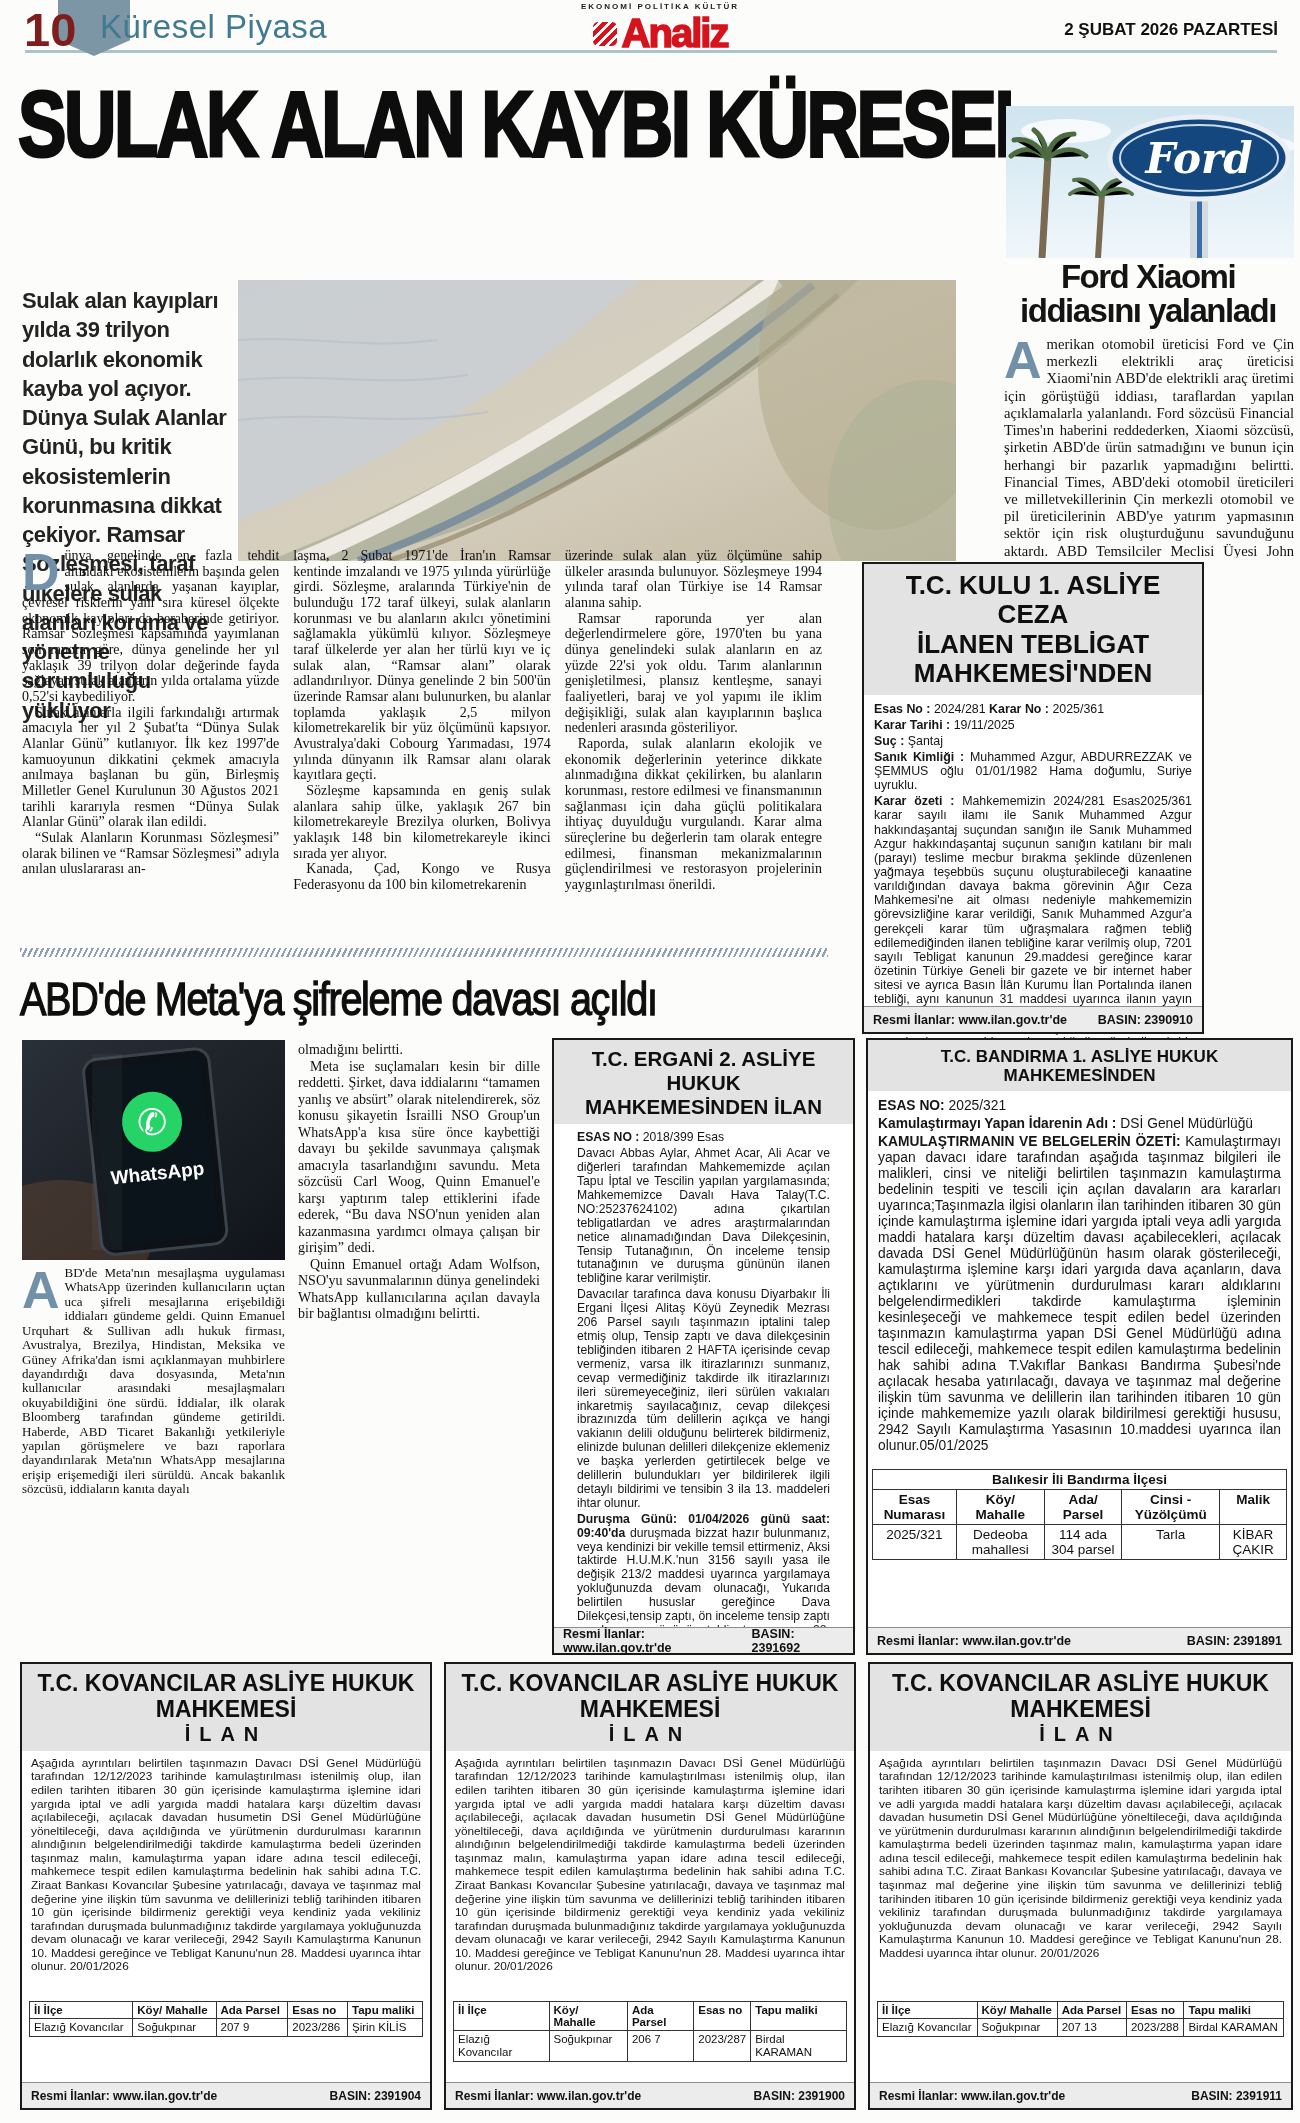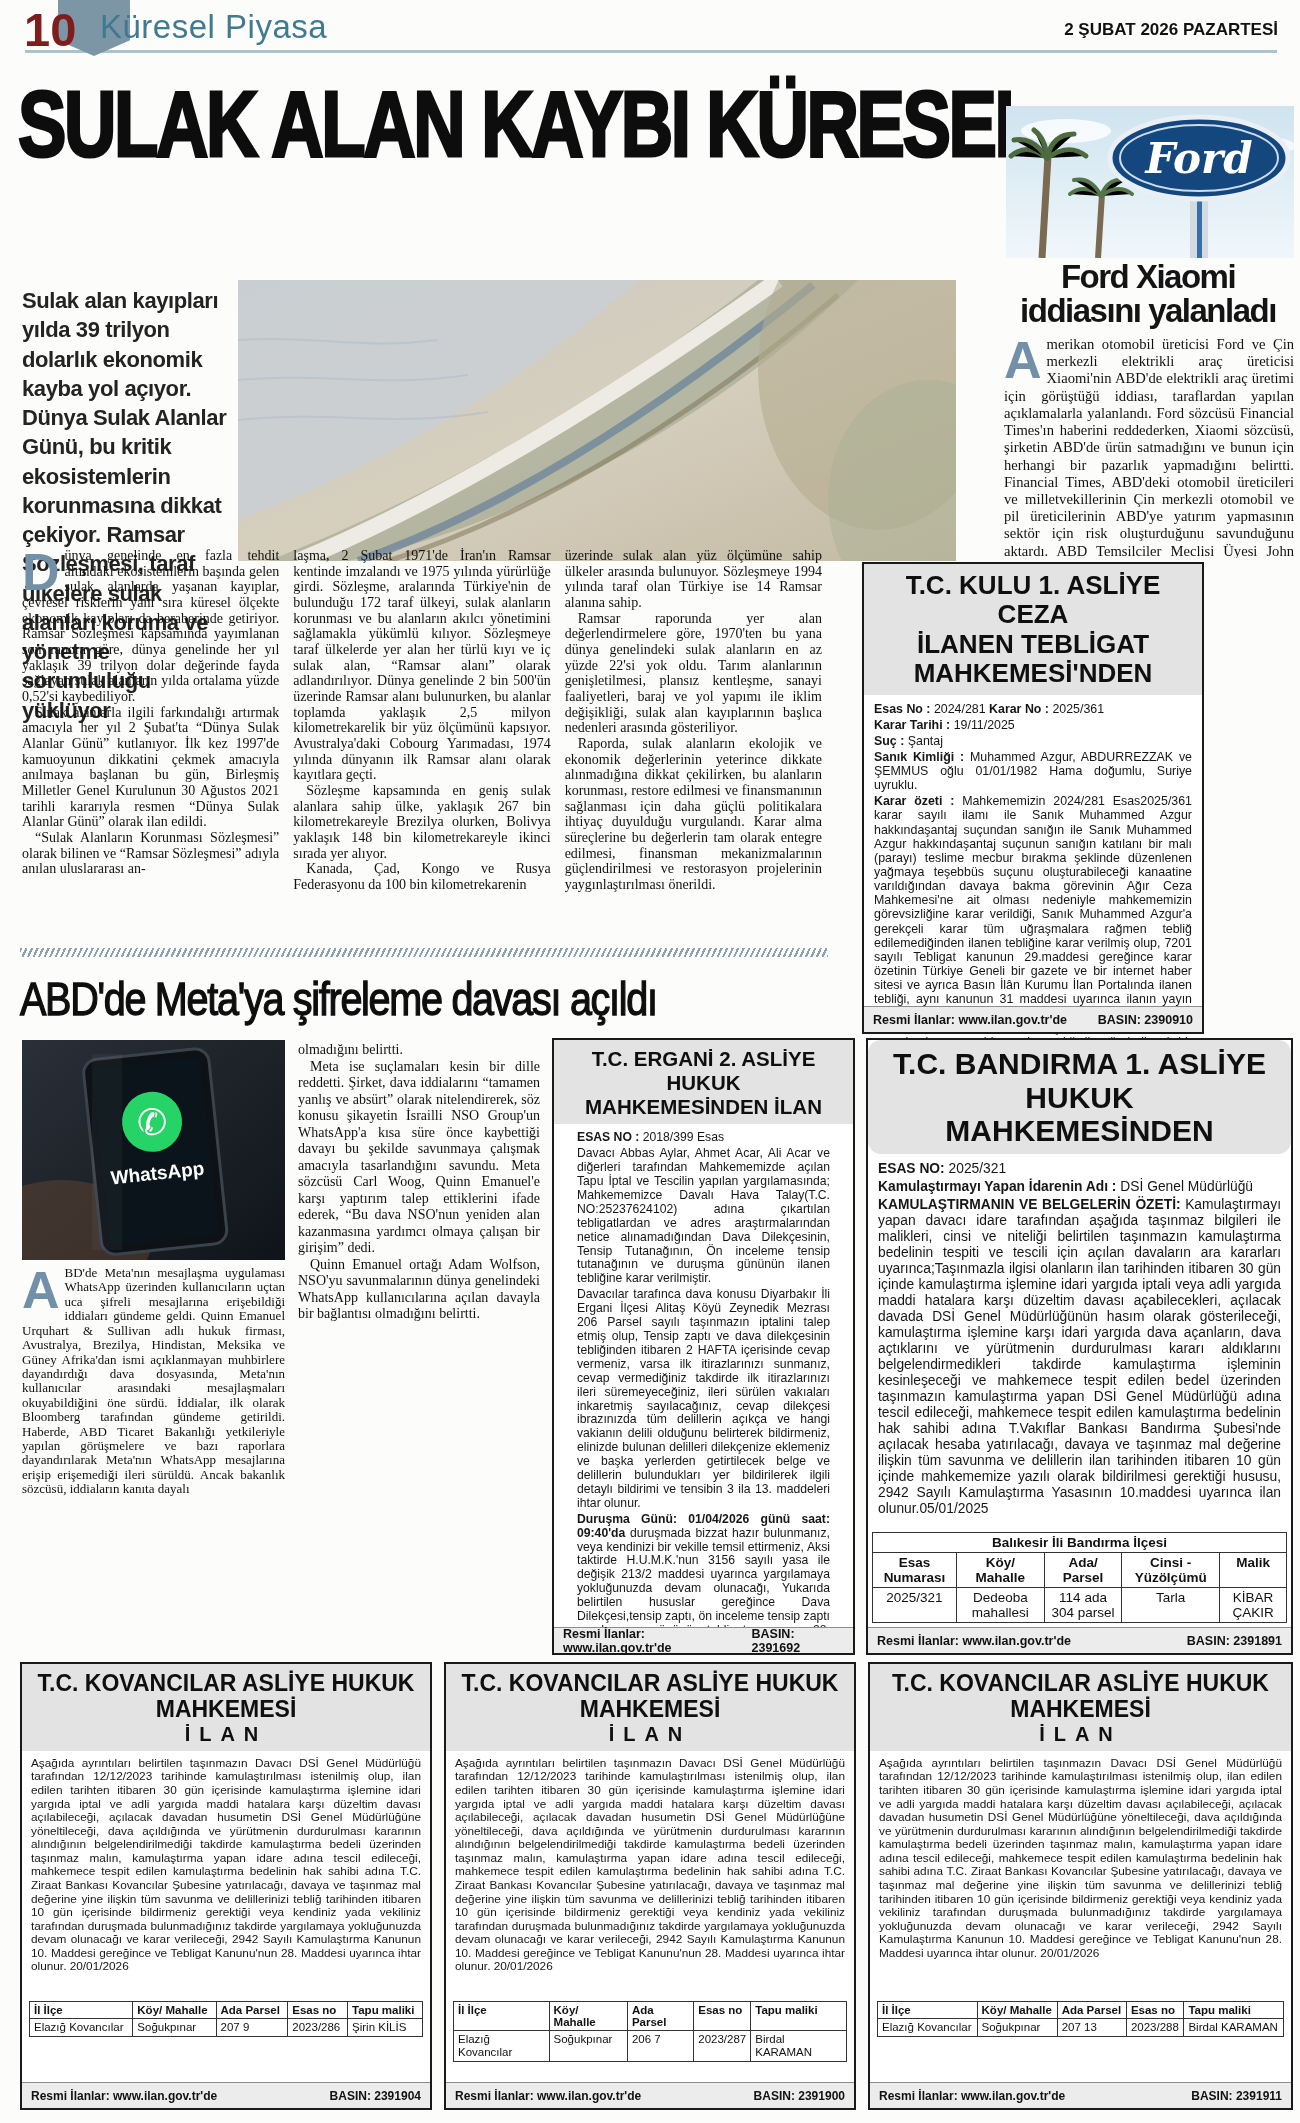--- a/index.html
+++ b/index.html
@@ -55,21 +55,21 @@
   
   #kulu{left:862px;top:562px;width:342px;height:472px;}
   #kulu .n-title{font-size:26px;line-height:1.13;}
   #kulu .n-body{padding:7px 10px;font-size:12.4px;line-height:1.14;height:335px;overflow:hidden;}
   
   #ergani{left:552px;top:1038px;width:303px;height:617px;}
   #ergani .n-title{font-size:20.5px;line-height:1.16;}
   #ergani .n-body{padding:7px 23px;font-size:12.2px;line-height:1.14;height:512px;overflow:hidden;}
   
   #bandirma{left:866px;top:1038px;width:427px;height:617px;}
-  #bandirma .n-title{font-size:30px;line-height:1.12;border-radius:13px;}
+  #bandirma .n-title{font-size:17px;line-height:1.12;}
   #bandirma .n-body{padding:7px 10px;font-size:13.8px;line-height:1.16;overflow:hidden;}
   #bandirma table.ntab{font-size:13.5px;width:calc(100% - 8px);}
   #bandirma table.ntab th{text-align:center;}
   #bandirma table.ntab td{text-align:center;}
   
   .meta-h{position:absolute;left:20px;top:972px;white-space:nowrap;font-weight:400;}
   .meta-h span{display:inline-block;transform:scaleX(.86);transform-origin:left;font-size:46px;
      letter-spacing:-1.5px;-webkit-text-stroke:1.3px #0e0e0e;color:#0e0e0e;}
   .meta-photo{position:absolute;left:22px;top:1040px;width:263px;height:220px;overflow:hidden;}
   .meta-col{position:absolute;font-family:"Liberation Serif",serif;text-align:justify;overflow:hidden;}
@@ -90,20 +90,27 @@
 </style>
 </head>
 <body>
 
 <div class="page">
 
   <div class="hdr-rule"></div>
   <div class="ribbon"></div>
   <div class="pagenum">10</div>
   <div class="section">Küresel Piyasa</div>
+  <div class="logo-wrap">
+    <div class="logo-top">EKONOMİ POLİTİKA KÜLTÜR</div>
+    <div class="logo-row">
+      <span class="logo-icon"></span>
+      <span class="logo-text">Analiz</span>
+    </div>
+  </div>
   <div class="date">2 ŞUBAT 2026 PAZARTESİ</div>
 
   <div class="h1" id="h1a"><span>SULAK ALAN KAYBI KÜRESEL</span></div>
   <div class="standfirst">Sulak alan kayıpları yılda 39 trilyon dolarlık ekonomik kayba yol açıyor. Dünya Sulak Alanlar Günü, bu kritik ekosistemlerin korunmasına dikkat çekiyor. Ramsar Sözleşmesi, taraf ülkelere sulak alanları koruma ve yönetme sorumluluğu yüklüyor</div>
 
   <div class="photo-wetland">
     <svg width="718" height="281" viewBox="0 0 718 281">
       <defs>
         <linearGradient id="sand" x1="0" y1="0" x2="1" y2="1">
           <stop offset="0" stop-color="#ccc9c2"></stop>

